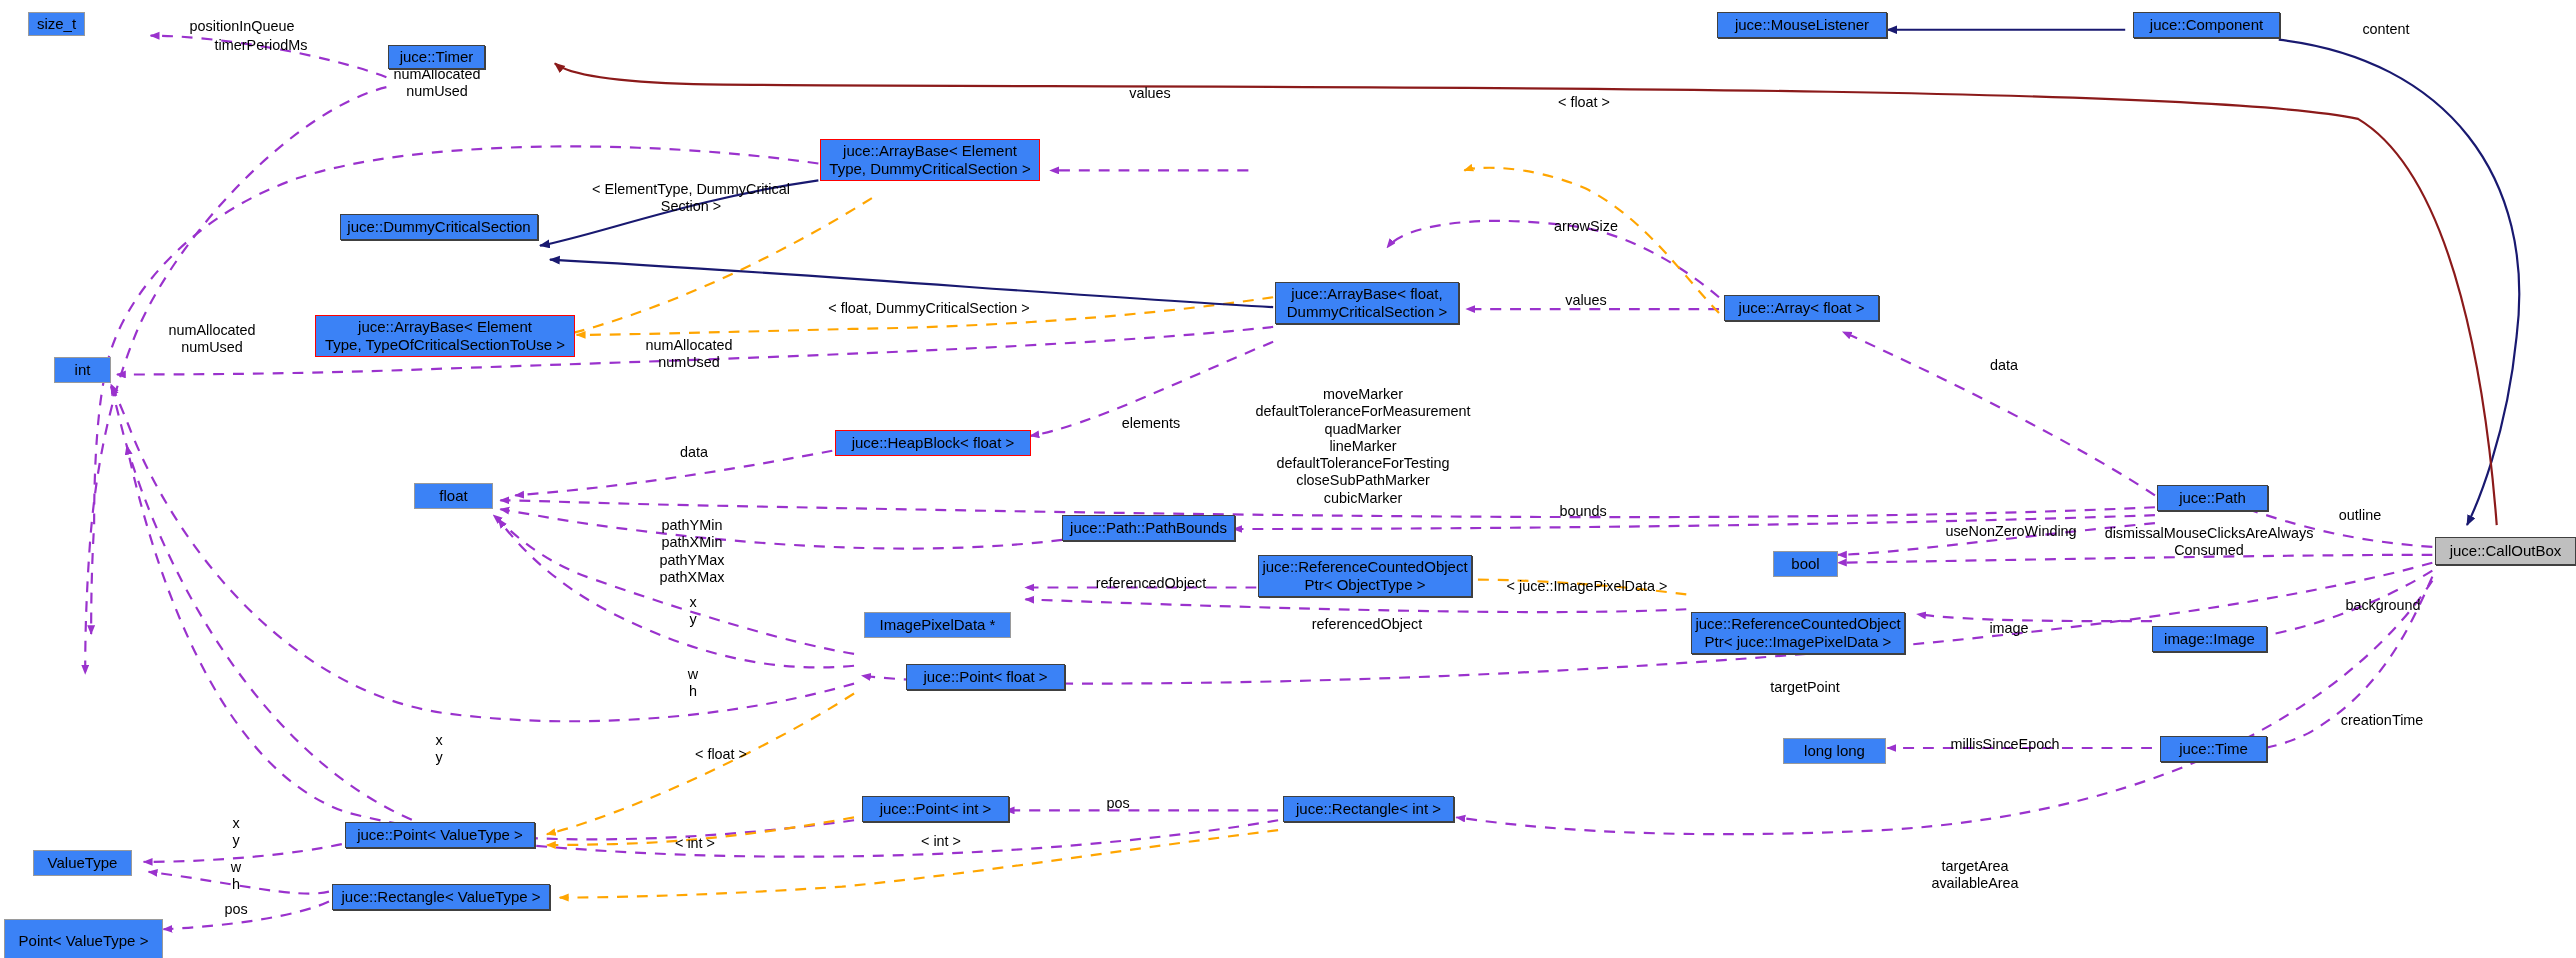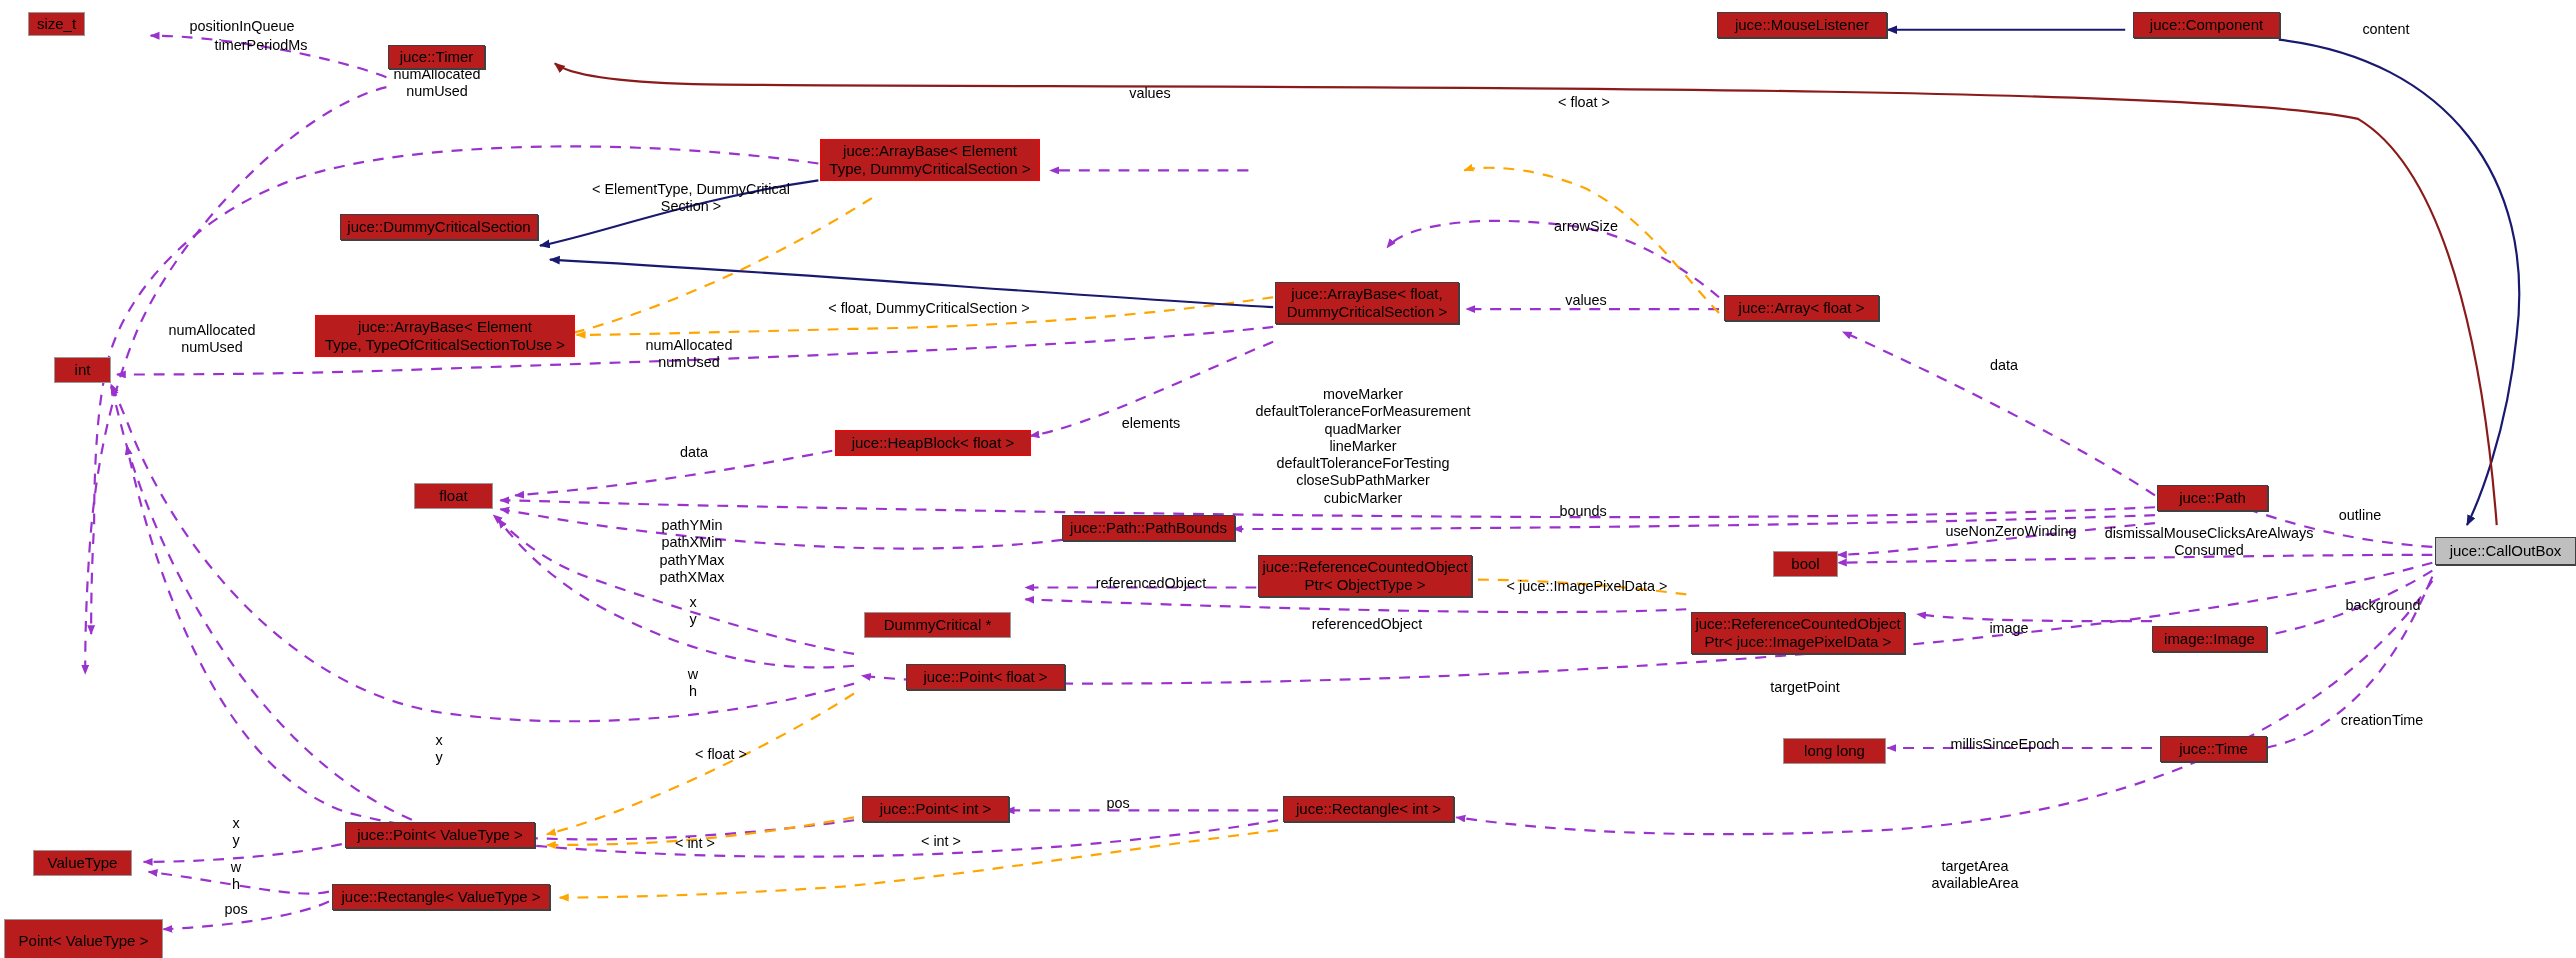--- a/index.html
+++ b/index.html
@@ -5,21 +5,21 @@
   html,body{margin:0;padding:0;background:#ffffff;}
   body{font-family:"Liberation Sans","DejaVu Sans",sans-serif;}
   #diagram{position:relative;width:2576px;height:958px;background:#ffffff;overflow:hidden;}
   #edges{position:absolute;left:0;top:0;width:2576px;height:958px;pointer-events:none;}
 
   .node{
     position:absolute;
     box-sizing:border-box;
     display:flex;align-items:center;justify-content:center;
     text-align:center;
-    background:#b91c1c;
+    background:#3b82f6;
     color:#000000;
     font-size:15px;
     line-height:1.18;
     white-space:pre-line;
     padding:2px 5px;
     z-index:5;
   }
   .node.solid{border:1px solid #404040;box-shadow:1px 1px 0 0 #404040;}
   .node.thin{border:1px solid #9a9a9a;}
   .node.red{border:1px solid #ff0000;}
@@ -174,21 +174,21 @@
   <div class="node solid" style="left:1724px;top:295px;width:155px;height:26px;">juce::Array&lt; float &gt;</div>
   <div class="node thin" style="left:54px;top:357px;width:57px;height:26px;">int</div>
   <div class="node red" style="left:835px;top:430px;width:196px;height:26px;">juce::HeapBlock&lt; float &gt;</div>
   <div class="node thin" style="left:414px;top:483px;width:79px;height:26px;">float</div>
   <div class="node solid" style="left:2157px;top:485px;width:111px;height:26px;">juce::Path</div>
   <div class="node solid" style="left:1062px;top:515px;width:173px;height:26px;">juce::Path::PathBounds</div>
   <div class="node thin" style="left:1773px;top:551px;width:65px;height:26px;">bool</div>
   <div class="node solid" style="left:1258px;top:555px;width:214px;height:42px;">juce::ReferenceCountedObject
 Ptr&lt; ObjectType &gt;</div>
   <div class="node current" style="left:2435px;top:537px;width:141px;height:28px;">juce::CallOutBox</div>
-  <div class="node thin" style="left:864px;top:612px;width:147px;height:26px;">DummyCritical *</div>
+  <div class="node thin" style="left:864px;top:612px;width:147px;height:26px;">ImagePixelData *</div>
   <div class="node solid" style="left:1691px;top:612px;width:214px;height:42px;">juce::ReferenceCountedObject
 Ptr&lt; juce::ImagePixelData &gt;</div>
   <div class="node solid" style="left:2152px;top:626px;width:115px;height:26px;">image::Image</div>
   <div class="node solid" style="left:906px;top:664px;width:159px;height:26px;">juce::Point&lt; float &gt;</div>
   <div class="node thin" style="left:1783px;top:738px;width:103px;height:26px;">long long</div>
   <div class="node solid" style="left:2160px;top:736px;width:107px;height:26px;">juce::Time</div>
   <div class="node solid" style="left:862px;top:796px;width:147px;height:26px;">juce::Point&lt; int &gt;</div>
   <div class="node solid" style="left:1283px;top:796px;width:171px;height:26px;">juce::Rectangle&lt; int &gt;</div>
   <div class="node solid" style="left:345px;top:822px;width:190px;height:26px;">juce::Point&lt; ValueType &gt;</div>
   <div class="node thin" style="left:33px;top:850px;width:99px;height:26px;">ValueType</div>

